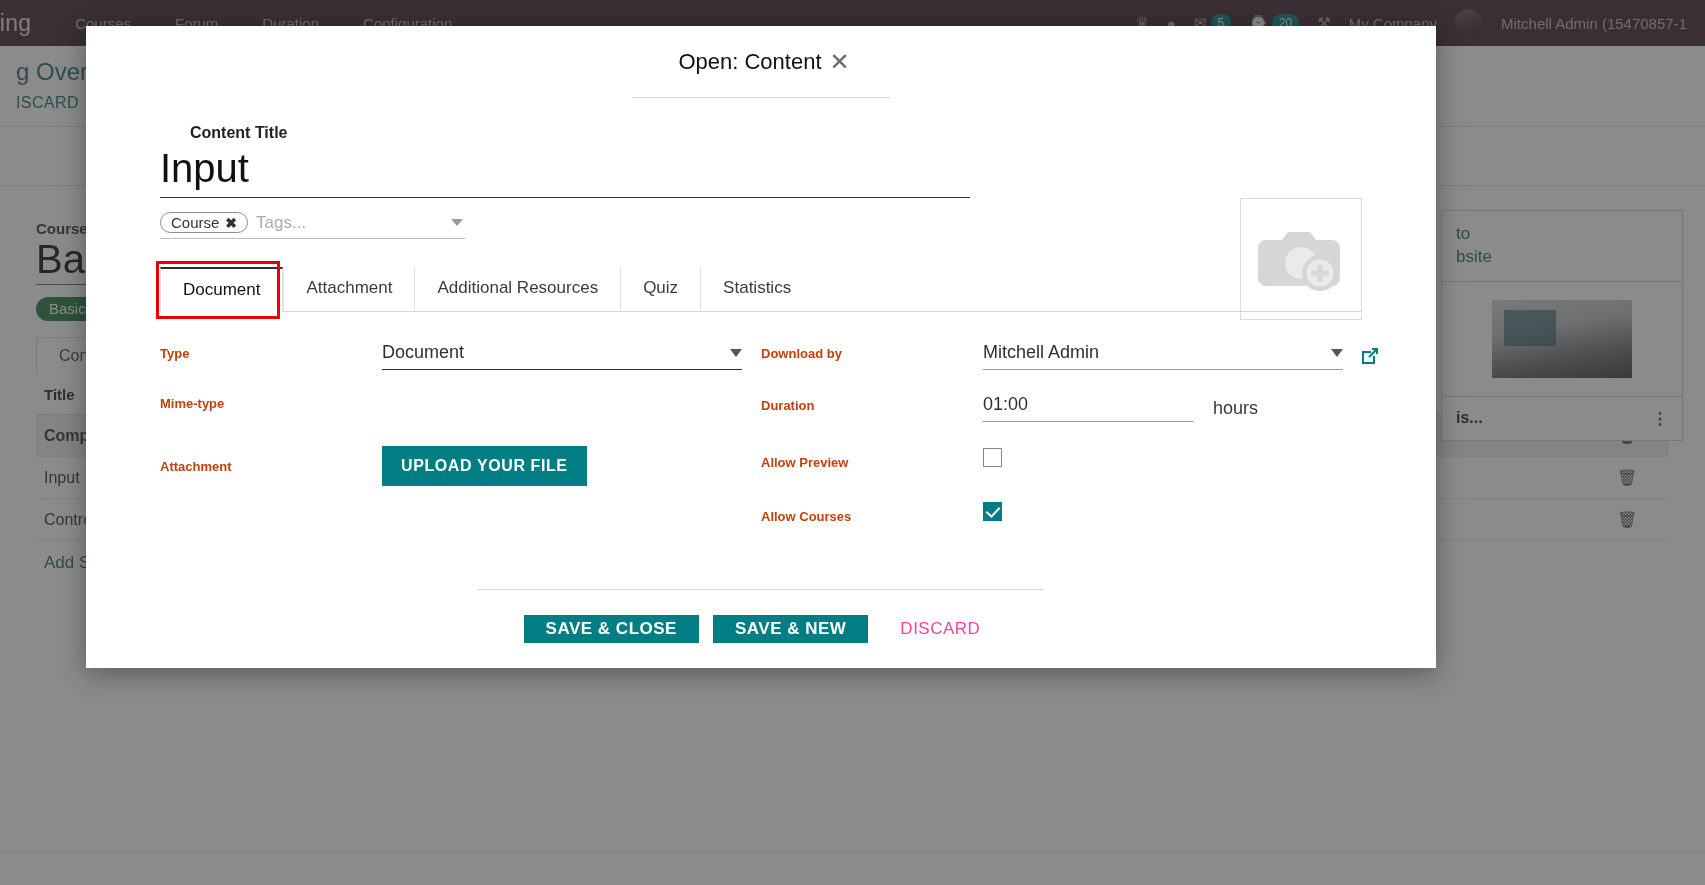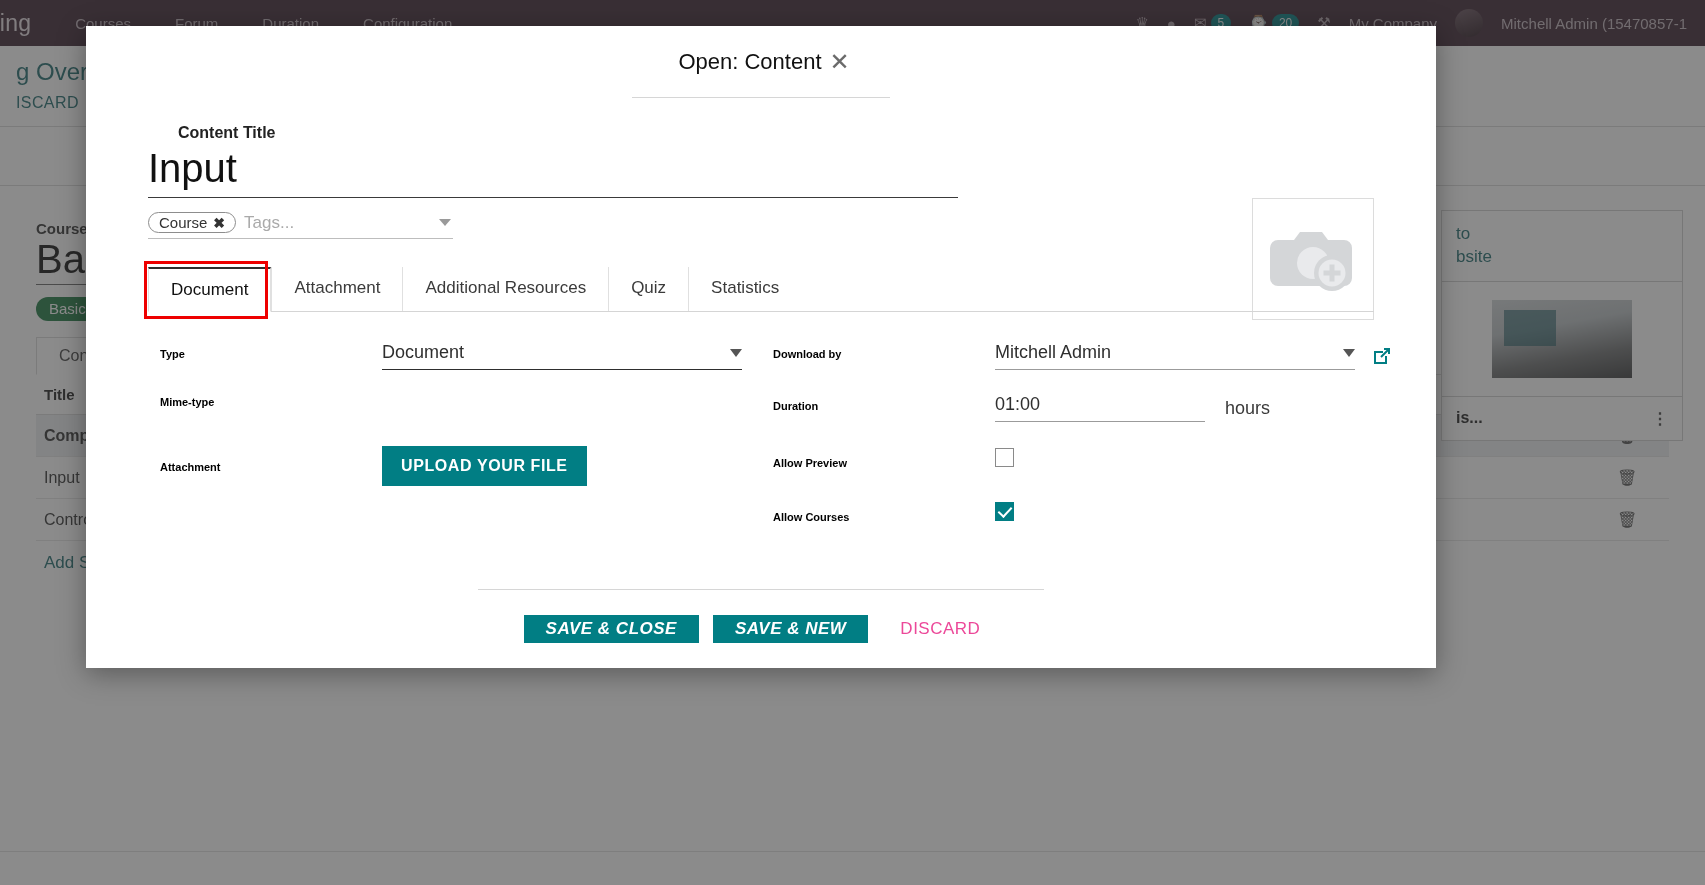--- a/index.html
+++ b/index.html
@@ -339,25 +339,24 @@
   }
   .col { width: 50%; }
   .frow {
     display: flex;
     align-items: baseline;
     min-height: 40px;
     margin-bottom: 0;
   }
   .flbl {
     width: 222px;
-    font-size: 11px;
+    font-size: 13px;
     font-weight: 700;
-    color: #000000;
+    color: #c2410c;
     flex-shrink: 0;
-    margin-left: 12px;
   }
   .fval { flex: 1; display: flex; align-items: center; }
   .sel-field {
     width: 360px;
     border-bottom: 1px solid #2e2e2e;
     font-size: 18px;
     color: #2f2f2f;
     padding-bottom: 6px;
     display: flex;
     align-items: center;
@@ -427,21 +426,20 @@
   .btn-big {
     background: #017e84;
     color: #fff;
     border: none;
     font-size: 17px;
     font-weight: 700;
     letter-spacing: .5px;
     padding: 4px 22px;
     cursor: pointer;
     font-family: "Liberation Sans", sans-serif;
-    font-style: italic;
   }
   .btn-flat {
     background: transparent;
     border: none;
     color: #ec4899;
     font-size: 17px;
     letter-spacing: .5px;
     padding: 12px 18px;
     cursor: pointer;
     font-family: "Liberation Sans", sans-serif;

